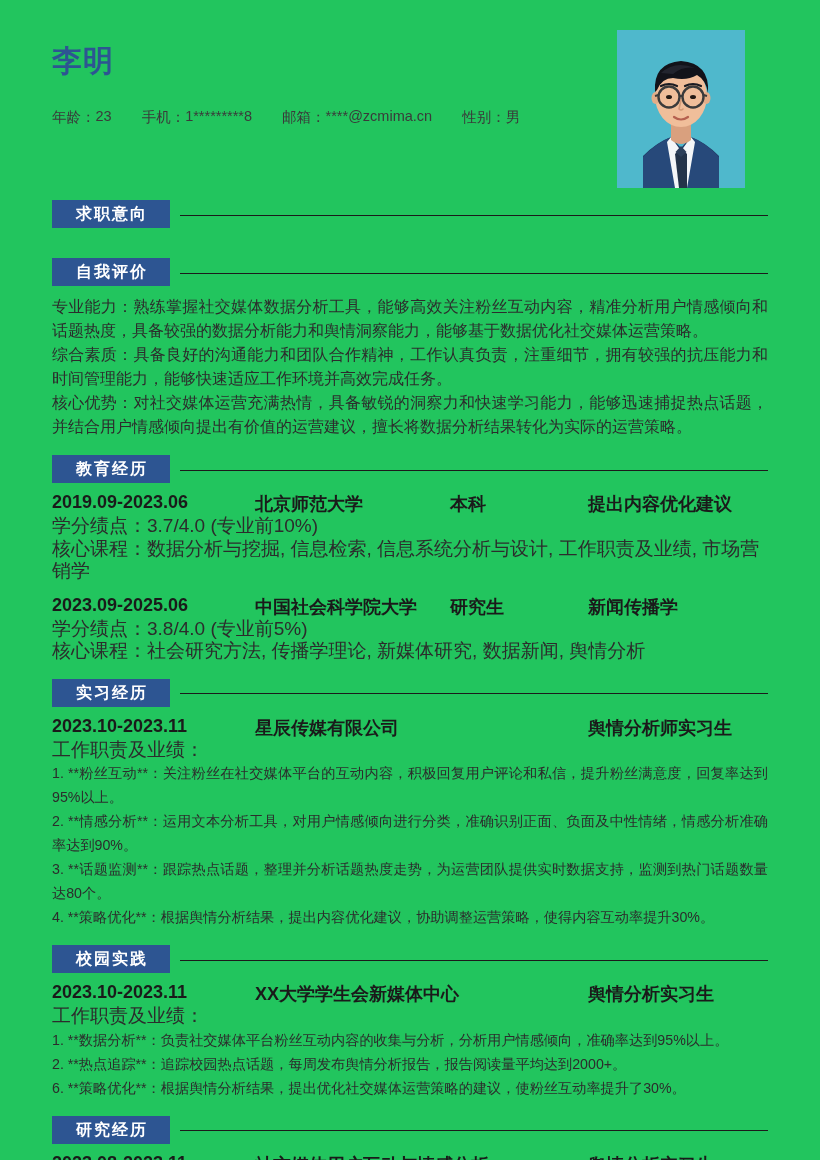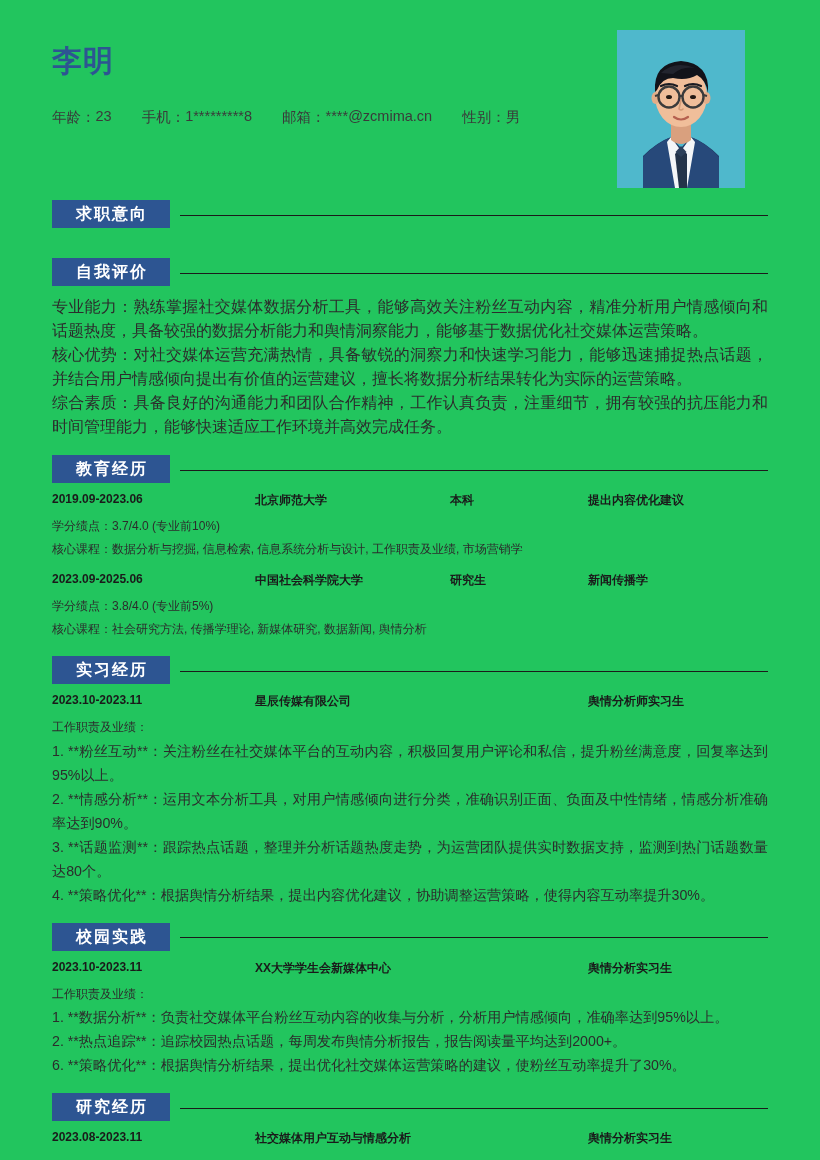--- a/index.html
+++ b/index.html
@@ -94,32 +94,32 @@
     color: #2c2c2c;
     line-height: 24px;
     text-align: justify;
   }
 
   
   .entry { margin-top: 4px; }
   .entry-row {
     position: relative;
     height: 23px;
-    font-size: 12px;
+    font-size: 18px;
     font-weight: bold;
     color: #1a1a1a;
   }
   .col-date  { position: absolute; left: 0px;   top: 0; }
   .col-org   { position: absolute; left: 203px; top: 0; text-align: right; }
   .col-deg   { position: absolute; left: 398px; top: 0; }
   .col-major { position: absolute; left: 536px; top: 0; }
   .col-role  { position: absolute; left: 536px; top: 0; }
 
   .entry-detail {
-    font-size: 12px;
+    font-size: 19px;
     color: #2c2c2c;
     line-height: 22.5px;
   }
 
   .bullets { margin: 0; }
   .bullet {
     font-size: 14.2px;
     color: #2c2c2c;
     line-height: 24px;
     text-align: justify;
@@ -215,22 +215,22 @@
   </div>
 
   <div class="sec-gap-lg"></div>
 
   <div class="section">
     <div class="section-head">
       <div class="section-tab">自我评价</div>
       <div class="section-rule"></div>
     </div>
     <div class="para">专业能力：熟练掌握社交媒体数据分析工具，能够高效关注粉丝互动内容，精准分析用户情感倾向和话题热度，具备较强的数据分析能力和舆情洞察能力，能够基于数据优化社交媒体运营策略。</div>
+    <div class="para">综合素质：具备良好的沟通能力和团队合作精神，工作认真负责，注重细节，拥有较强的抗压能力和时间管理能力，能够快速适应工作环境并高效完成任务。</div>
     <div class="para">核心优势：对社交媒体运营充满热情，具备敏锐的洞察力和快速学习能力，能够迅速捕捉热点话题，并结合用户情感倾向提出有价值的运营建议，擅长将数据分析结果转化为实际的运营策略。</div>
-    <div class="para">综合素质：具备良好的沟通能力和团队合作精神，工作认真负责，注重细节，拥有较强的抗压能力和时间管理能力，能够快速适应工作环境并高效完成任务。</div>
   </div>
 
   <div class="sec-gap-md"></div>
 
   <div class="section">
     <div class="section-head">
       <div class="section-tab">教育经历</div>
       <div class="section-rule"></div>
     </div>
 

